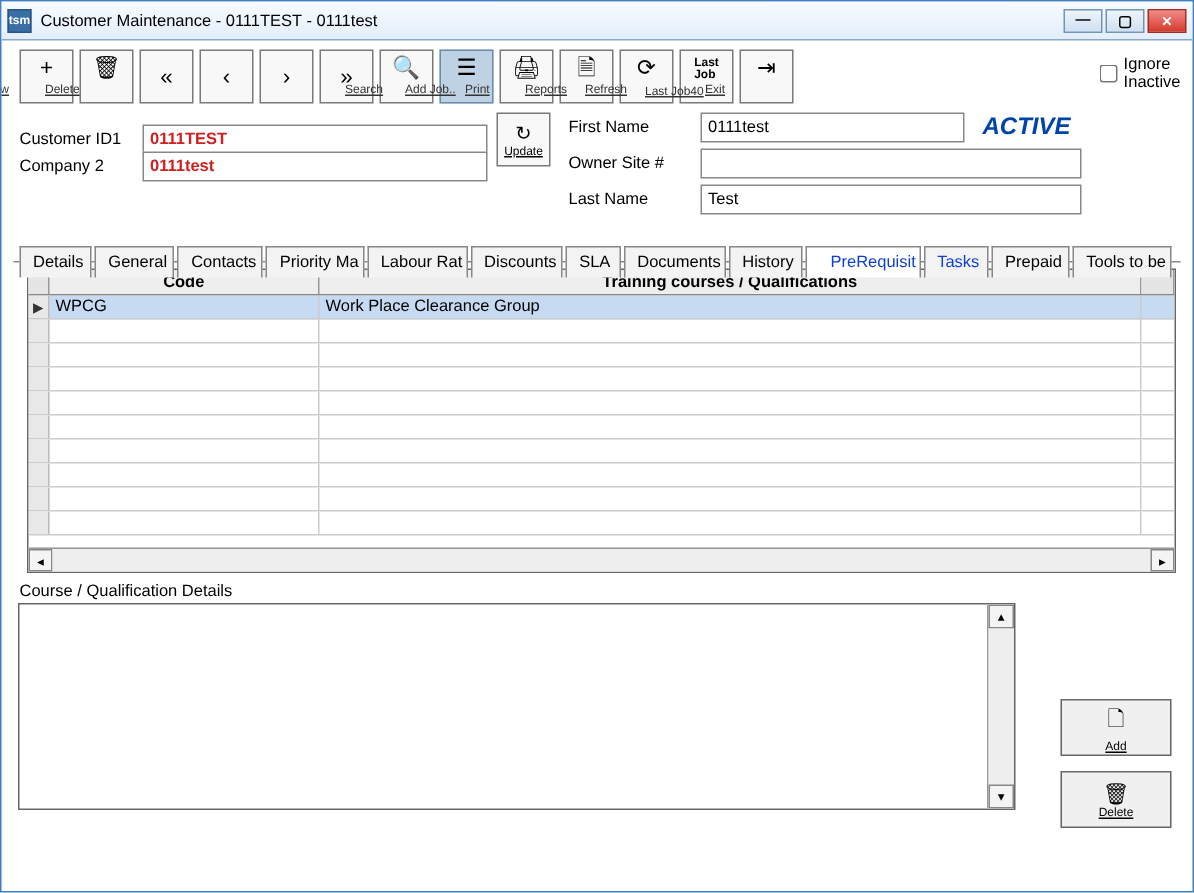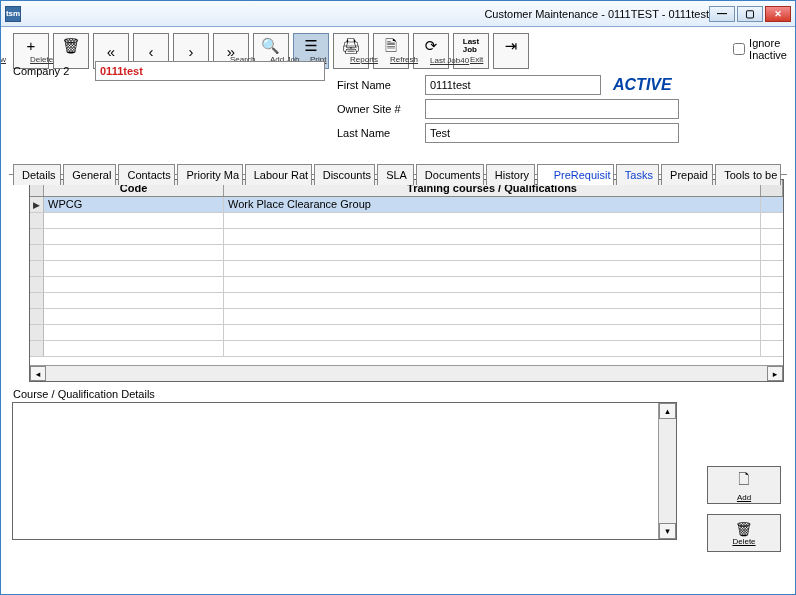--- a/index.html
+++ b/index.html
@@ -1,18 +1,18 @@
 <!DOCTYPE html>
 <html><head>
 <meta charset="utf-8">
 <style>
 * { box-sizing: border-box; margin: 0; padding: 0; font-family: Arial, sans-serif; font-size: 11px; }
 body { background: #fff; width: 796px; height: 595px; overflow: hidden; position: relative; border: 1px solid #3b7fc4; }
 
-.titlebar { height: 26px; background: linear-gradient(#f7fbff,#e3eefb); border-bottom: 1px solid #8aa9d0; display: flex; align-items: center; padding: 0 4px; text-align: right; }
+.titlebar { height: 26px; background: linear-gradient(#f7fbff,#e3eefb); border-bottom: 1px solid #8aa9d0; display: flex; align-items: center; padding: 0 4px; }
 .titlebar .app-icon { width: 16px; height: 16px; background: #3a6fa6; color: #fff; font-size: 8px; display: flex; align-items: center; justify-content: center; margin-right: 6px; border: 1px solid #2a5386; font-weight: bold; line-height: 1; }
 .titlebar .title { flex: 1; color: #000; }
 .win-btns { display: flex; gap: 2px; }
 .win-btn { width: 26px; height: 16px; border: 1px solid #7394b5; background: linear-gradient(#eef5fc,#cfe0f1); display: flex; align-items: center; justify-content: center; font-size: 10px; font-weight: bold; }
 .win-btn.close { background: linear-gradient(#f38b8b,#d43b2a); color: #fff; border-color: #a52b1f; font-size: 9px; }
 
 .content { padding: 4px 8px; }
 .toolbar { display: flex; align-items: flex-start; gap: 4px; padding: 2px 0 6px 4px; }
 .tbtn { width: 36px; height: 36px; border: 1px solid #7a7a7a; background: #f8f8f8; display: flex; flex-direction: column; align-items: center; justify-content: center; cursor: pointer; }
 .tbtn .ico { font-size: 15px; line-height: 1; }
@@ -32,21 +32,21 @@
 .upd-btn { width: 36px; height: 36px; border: 1px solid #7a7a7a; background: #f8f8f8; display: flex; flex-direction: column; align-items: center; justify-content: center; cursor:pointer; }
 .upd-btn .ico { font-size: 13px; }
 .upd-btn .lbl2 { font-size: 8px; text-decoration: underline; }
 .active-lbl { color: #0044aa; font-weight: bold; font-style: italic; margin-left: 12px; font-size: 16px; }
 
 .tabs { display: flex; border-bottom: 1px solid #888; padding: 0 4px; margin-top: 2px;}
 .tab { border: 1px solid #888; border-bottom: none; background: #f3f3f3; padding: 4px 8px; margin-right: 2px; cursor: pointer; position: relative; top: 11px; font-size: 11px; white-space: nowrap; overflow: hidden; }
 .tab.sel { background: #fff; padding-left: 16px; }
 .tab.blue { color: #1040d0; }
 
-.grid-wrap { border: 1px solid #666; background:#fff; margin: 4px 3px 0 20px; }
+.grid-wrap { border: 1px solid #666; background:#fff; margin: 4px 3px 0 9px; }
 .grid-head { display: flex; background: #eee; border-bottom: 1px solid #888; }
 .gh { border-right: 1px solid #999; padding: 2px 4px; text-align: center; font-weight: bold; }
 .gh1 { width: 180px; }
 .gh2 { flex: 1; }
 .gh3 { width: 22px; background:#e5e5e5; }
 .grid-body { height: 168px; overflow:hidden; position:relative; }
 .gr { display: flex; height: 16px; border-bottom: 1px solid #ccc; }
 .gr .gcell0 {width:14px; background:#e8e8e8; border-right:1px solid #bbb;}
 .gr .gcell1 { width: 180px; padding: 1px 4px; border-right: 1px solid #ccc; }
 .gr .gcell2 { flex: 1; padding: 1px 4px; border-right: 1px solid #ccc;}
@@ -135,20 +135,28 @@
     <div class="spacer"></div>
     <label class="ignore">
       <input type="checkbox" style="">
         <span style="white-space:pre; text-align:left;">Ignore
 Inactive</span>
     </label>
   </div>
 
   <div class="form">
     <div class="col">
+      <div class="row">
+        <span class="lbl">Customer ID1</span>
+        <input class="inp red" style="width: 230px;" value="0111TEST">
+        <div class="upd-btn" style="margin-left:6px">
+            <span class="ico">↻</span>
+            <span class="lbl2">Update</span>
+          </div>
+      </div>
       <div class="row" style="margin-top:-14px">
         <span class="lbl">Company 2</span>
         <input class="inp red" style="width: 230px;" value="0111test">
       </div>
     </div>
     <div class="col" style="flex:1">
       <div class="row">
         <span class="lbl lbl-r">First Name</span>
         <input class="inp" style="width: 176px;" value="0111test">
         <span class="active-lbl">ACTIVE</span>

